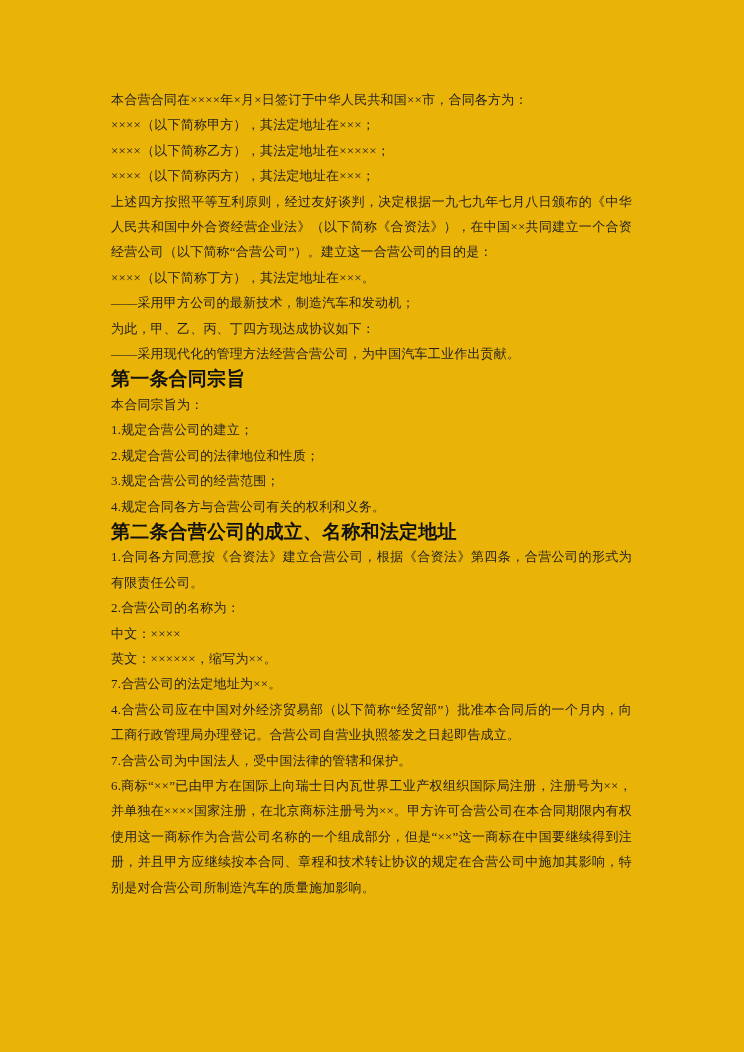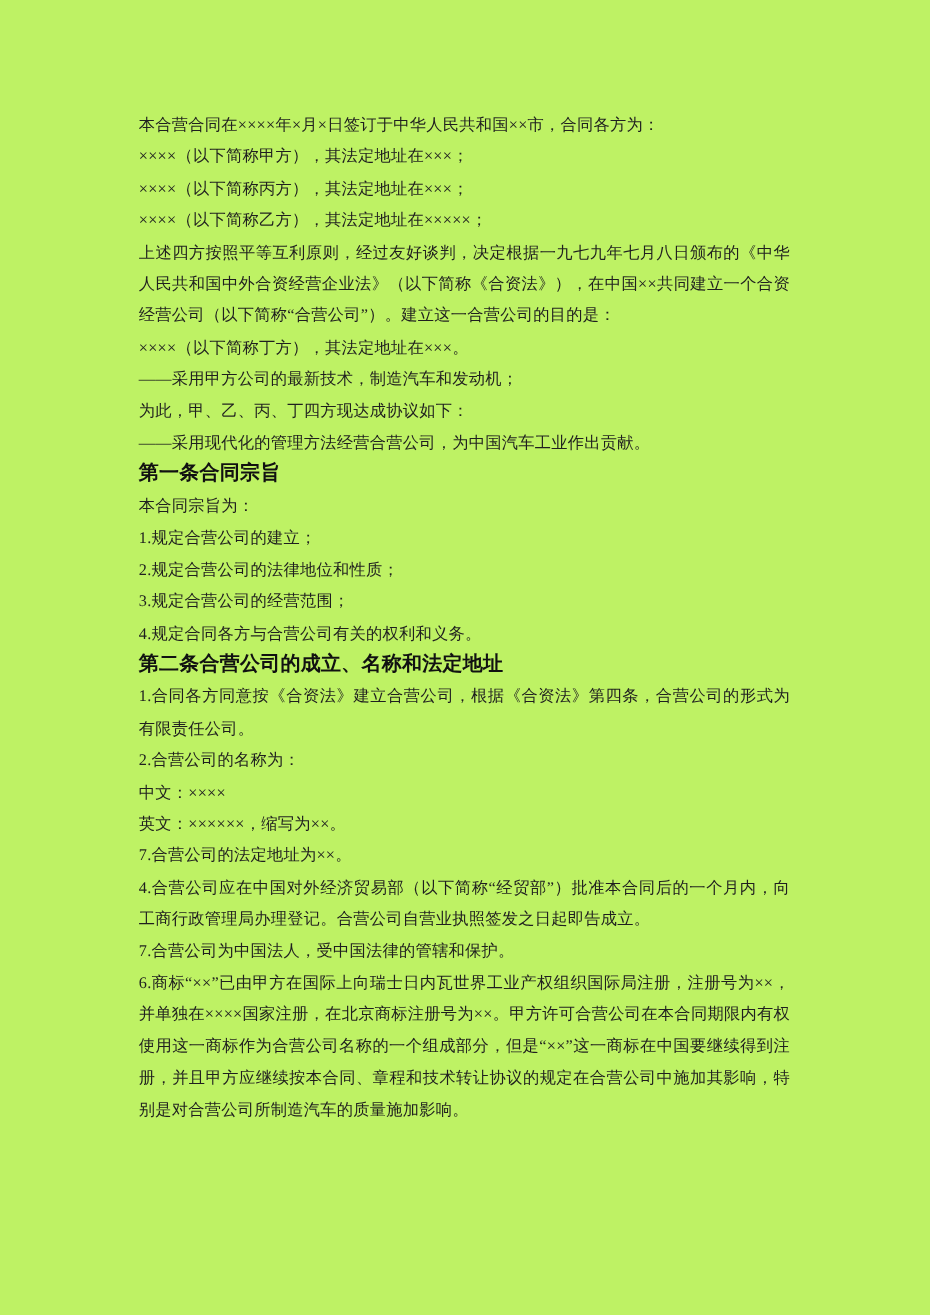--- a/index.html
+++ b/index.html
@@ -4,52 +4,52 @@
 <style>
   html, body {
     margin: 0;
     padding: 0;
     background: #ffffff;
   }
   .page {
     position: relative;
     width: 744px;
     height: 1052px;
-    background: #bef264;
+    background: #eab308;
     box-sizing: border-box;
     padding: 87px 112px 0 111px;
     overflow: hidden;
   }
   .doc p {
     margin: 0;
     padding: 0;
     font-family: "Liberation Serif", "DejaVu Serif", serif;
     font-size: 13px;
     line-height: 25.4px;
     color: #1f1f1f;
     text-align: justify;
     letter-spacing: 0.2px;
     word-break: break-all;
   }
   .doc p.heading {
     font-weight: bold;
-    font-size: 16px;
+    font-size: 19px;
     color: #111111;
     text-align: left;
   }
 </style>
 </head>
 <body>
 
 <div class="page">
   <div class="doc">
     <p>本合营合同在××××年×月×日签订于中华人民共和国××市，合同各方为：</p>
     <p>××××（以下简称甲方），其法定地址在×××；</p>
+    <p>××××（以下简称乙方），其法定地址在×××××；</p>
     <p>××××（以下简称丙方），其法定地址在×××；</p>
-    <p>××××（以下简称乙方），其法定地址在×××××；</p>
     <p>上述四方按照平等互利原则，经过友好谈判，决定根据一九七九年七月八日颁布的《中华人民共和国中外合资经营企业法》（以下简称《合资法》），在中国××共同建立一个合资经营公司（以下简称“合营公司”）。建立这一合营公司的目的是：</p>
     <p>××××（以下简称丁方），其法定地址在×××。</p>
     <p>——采用甲方公司的最新技术，制造汽车和发动机；</p>
     <p>为此，甲、乙、丙、丁四方现达成协议如下：</p>
     <p>——采用现代化的管理方法经营合营公司，为中国汽车工业作出贡献。</p>
     <p class="heading">第一条合同宗旨</p>
     <p>本合同宗旨为：</p>
     <p>1.规定合营公司的建立；</p>
     <p>2.规定合营公司的法律地位和性质；</p>
     <p>3.规定合营公司的经营范围；</p>

